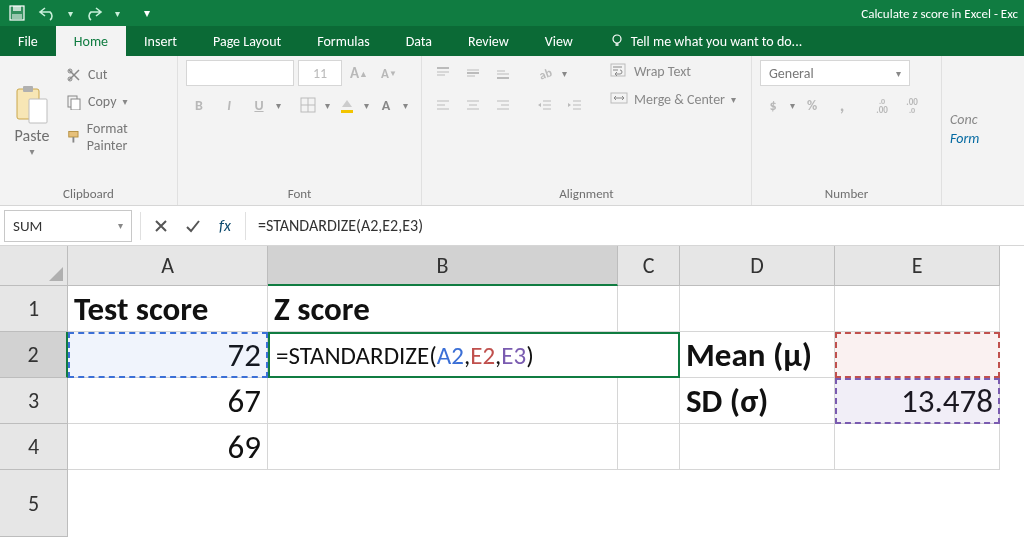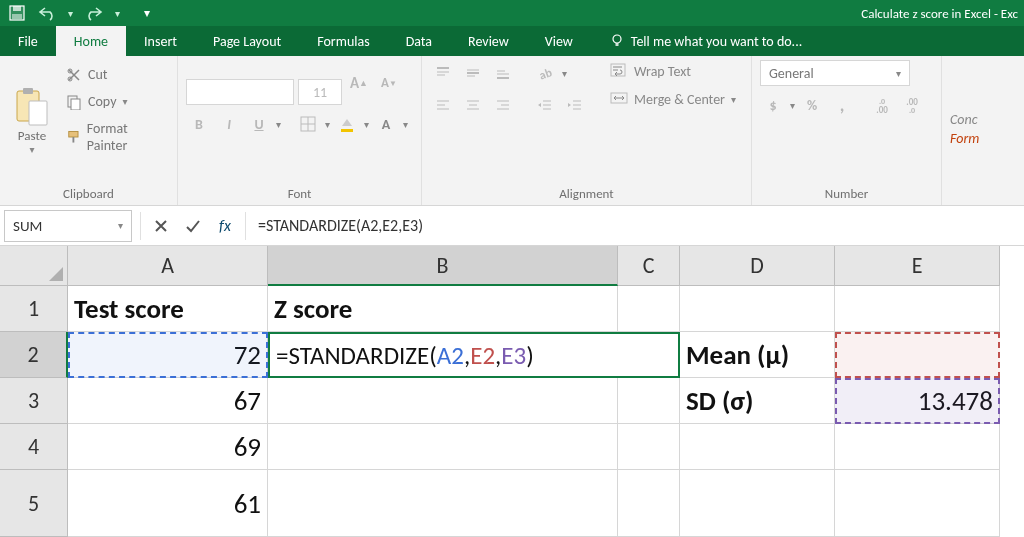--- a/index.html
+++ b/index.html
@@ -20,21 +20,21 @@
 
   
   .ribbon { height: 150px; background: #f3f3f3; border-bottom: 1px solid #d6d6d6; display: flex; align-items: stretch; overflow: hidden; color: #b8b8b8; }
   .group { border-right: 1px solid #e0e0e0; padding: 4px 8px 2px 8px; display: flex; flex-direction: column; justify-content: space-between; }
   .group .body { flex: 1; display: flex; gap: 6px; }
   .group .label { text-align: center; font-size: 13px; color: #6f6f6f; padding: 4px 0 2px 0; }
   .clip-left { display:flex; flex-direction:column; align-items:center; justify-content:center; padding: 0 4px; }
   .clip-left .paste-icon { width:40px; height:42px; display:flex; align-items:center; justify-content:center; }
   .clip-right { display:flex; flex-direction:column; gap:6px; padding-top:4px; font-size:14px; color:#777; }
   .clip-right .row { display:flex; align-items:center; gap:6px; padding:2px 4px; }
-  .fontbox, .sizebox { border:1px solid #d6d6d6; background:#fff; height:26px; display:inline-flex; align-items:center; padding:0 6px; color:#bbb;margin-top:19px; }
+  .fontbox, .sizebox { border:1px solid #d6d6d6; background:#fff; height:26px; display:inline-flex; align-items:center; padding:0 6px; color:#bbb; }
   .fontbox { width:108px; }
   .sizebox { width:44px; justify-content:center; }
   .ribbon-btn { width:26px; height:26px; display:inline-flex; align-items:center; justify-content:center; border:1px solid transparent; color:#b8b8b8; font-weight:bold; }
   .ribbon-row { display:flex; gap:4px; align-items:center; }
   .stack { display:flex; flex-direction:column; gap:6px; }
   .align-group .body { flex-direction: row; gap:16px; }
   .text-btn { display:flex; align-items:center; gap:6px; padding:2px 6px; font-size:14px; color:#888; }
   .num-combo { border:1px solid #d6d6d6; background:#fff; height:26px; width:150px; display:flex; align-items:center; padding:0 8px; color:#777; justify-content:space-between;gap:12px; }
   .cell-group .body { flex-direction: column; gap: 2px; justify-content: center; align-items: flex-start; font-style: italic; }
 
@@ -50,21 +50,21 @@
   .corner { position:absolute; left:0; top:0; width:68px; height:40px; background:#e6e6e6; border-right:1px solid #bdbdbd; border-bottom:1px solid #bdbdbd; }
   .corner::after { content:""; position:absolute; right:4px; bottom:4px; width:0; height:0; border-style:solid; border-width:0 0 14px 14px; border-color:transparent transparent #b0b0b0 transparent; }
   .colheaders { position:absolute; left:68px; top:0; height:40px; display:flex; }
   .colh { background:#e6e6e6; border-right:1px solid #bdbdbd; border-bottom:1px solid #bdbdbd; display:flex; align-items:center; justify-content:center; font-size:22px; color:#333; }
   .colh.active { background:#d2d2d2; border-bottom:2px solid #107c41; }
   .rowheaders { position:absolute; left:0; top:40px; width:68px; }
   .rowh { background:#e6e6e6; border-right:1px solid #bdbdbd; border-bottom:1px solid #bdbdbd; display:flex; align-items:center; justify-content:center; font-size:22px; color:#333; height:46px; }
   .rowh.active { background:#d2d2d2; border-right:2px solid #107c41; }
   .cells { position:absolute; left:68px; top:40px; }
   .row { display:flex; }
-  .cell { height:46px; border-right:1px solid #d6d6d6; border-bottom:1px solid #d6d6d6; display:flex; align-items:center; padding:0 6px; font-size:27px; color:#111; overflow:hidden; white-space:nowrap; background:#fff; }
+  .cell { height:46px; border-right:1px solid #d6d6d6; border-bottom:1px solid #d6d6d6; display:flex; align-items:center; padding:0 6px; font-size:33px; color:#111; overflow:hidden; white-space:nowrap; background:#fff; }
   .cell.bold { font-weight:700; }
   .cell.right { justify-content:flex-end; }
   .colA { width:200px; }
   .colB { width:350px; }
   .colC { width:62px; }
   .colD { width:155px; }
   .colE { width:165px; }
 
   
   .ref-a2 { position:absolute; border:2px dashed #3b6fd6; background:rgba(59,111,214,0.08); pointer-events:none; }
@@ -129,21 +129,21 @@
   <div class="group" style="width:178px;">
     <div class="body">
       <div class="clip-left">
         <div class="paste-icon">
           <svg width="34" height="40" viewBox="0 0 34 40">
               <rect x="2" y="4" width="22" height="30" rx="2" fill="#f7e6b5" stroke="#caa64a"></rect>
               <rect x="8" y="1" width="10" height="6" rx="1" fill="#b0b0b0"></rect>
               <rect x="14" y="14" width="18" height="24" rx="1" fill="#fff" stroke="#bdbdbd"></rect>
             </svg>
         </div>
-        <div style="color:#6f6f6f; font-size:13px;">Paste</div>
+        <div style="color:#6f6f6f; font-size:16px;">Paste</div>
         <span class="chev">▾</span>
       </div>
       <div class="clip-right">
         <div class="row">
           <svg width="16" height="16" viewBox="0 0 16 16">
               <path d="M3 3 L13 13 M13 3 L3 13" stroke="#888" stroke-width="1.5"></path>
               <circle cx="4" cy="12" r="2" fill="none" stroke="#888"></circle>
               <circle cx="4" cy="4" r="2" fill="none" stroke="#888"></circle>
             </svg>
           <span>Cut</span>
@@ -322,21 +322,21 @@
             <span style="font-size:8px;">.0</span>
           </span>
       </div>
     </div>
     <div class="label">Number</div>
   </div>
 
   <div class="group cell-group" style="width:60px; border-right:none;">
     <div class="body">
       <span style="color:#888;">Conc</span>
-      <span style="color:#c2410c;">Form</span>
+      <span style="color:#0369a1;">Form</span>
     </div>
     <div class="label"></div>
   </div>
 </div>
 
 <div class="formulabar">
   <div class="namebox">
     <span>SUM</span>
     <span class="chev">▾</span>
   </div>
@@ -395,27 +395,20 @@
       <div class="cell colD bold">SD (σ)</div>
       <div class="cell colE right">13.478</div>
     </div>
     <div class="row">
       <div class="cell colA right">69</div>
       <div class="cell colB"></div>
       <div class="cell colC"></div>
       <div class="cell colD"></div>
       <div class="cell colE"></div>
     </div>
-    <div class="row">
-      <div class="cell colA right" style="height:67px;">61</div>
-      <div class="cell colB" style="height:67px;"></div>
-      <div class="cell colC" style="height:67px;"></div>
-      <div class="cell colD" style="height:67px;"></div>
-      <div class="cell colE" style="height:67px;"></div>
-    </div>
   </div>
 
   <div class="ref-a2" style="left:68px; top:86px; width:200px; height:46px;"></div>
   <div class="ref-e2" style="left:835px; top:86px; width:165px; height:46px;"></div>
   <div class="ref-e3" style="left:835px; top:132px; width:165px; height:46px;"></div>
 
   <div class="editbox" style="left:268px; top:86px; width:412px; height:46px;">
     <span class="p1">=STANDARDIZE(</span>
       <span class="r1">A2</span>
       <span class="p1">,</span>

